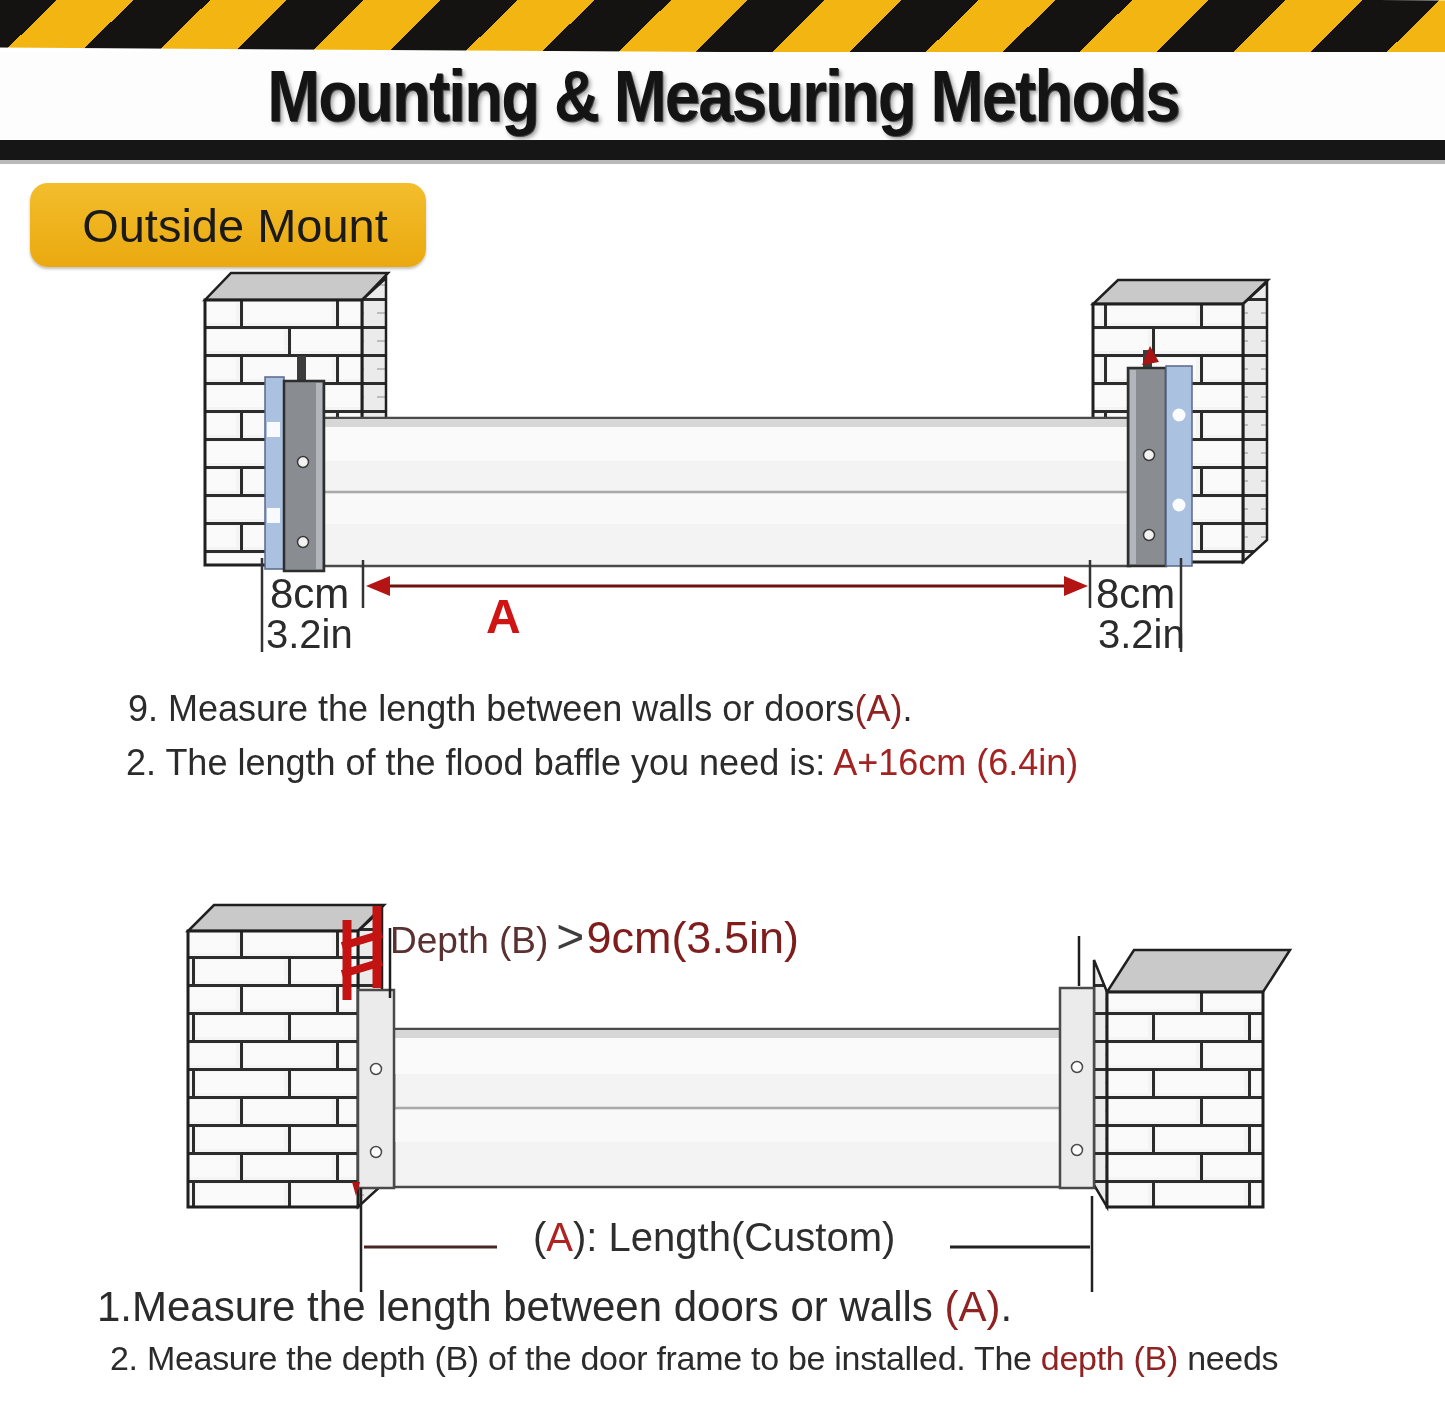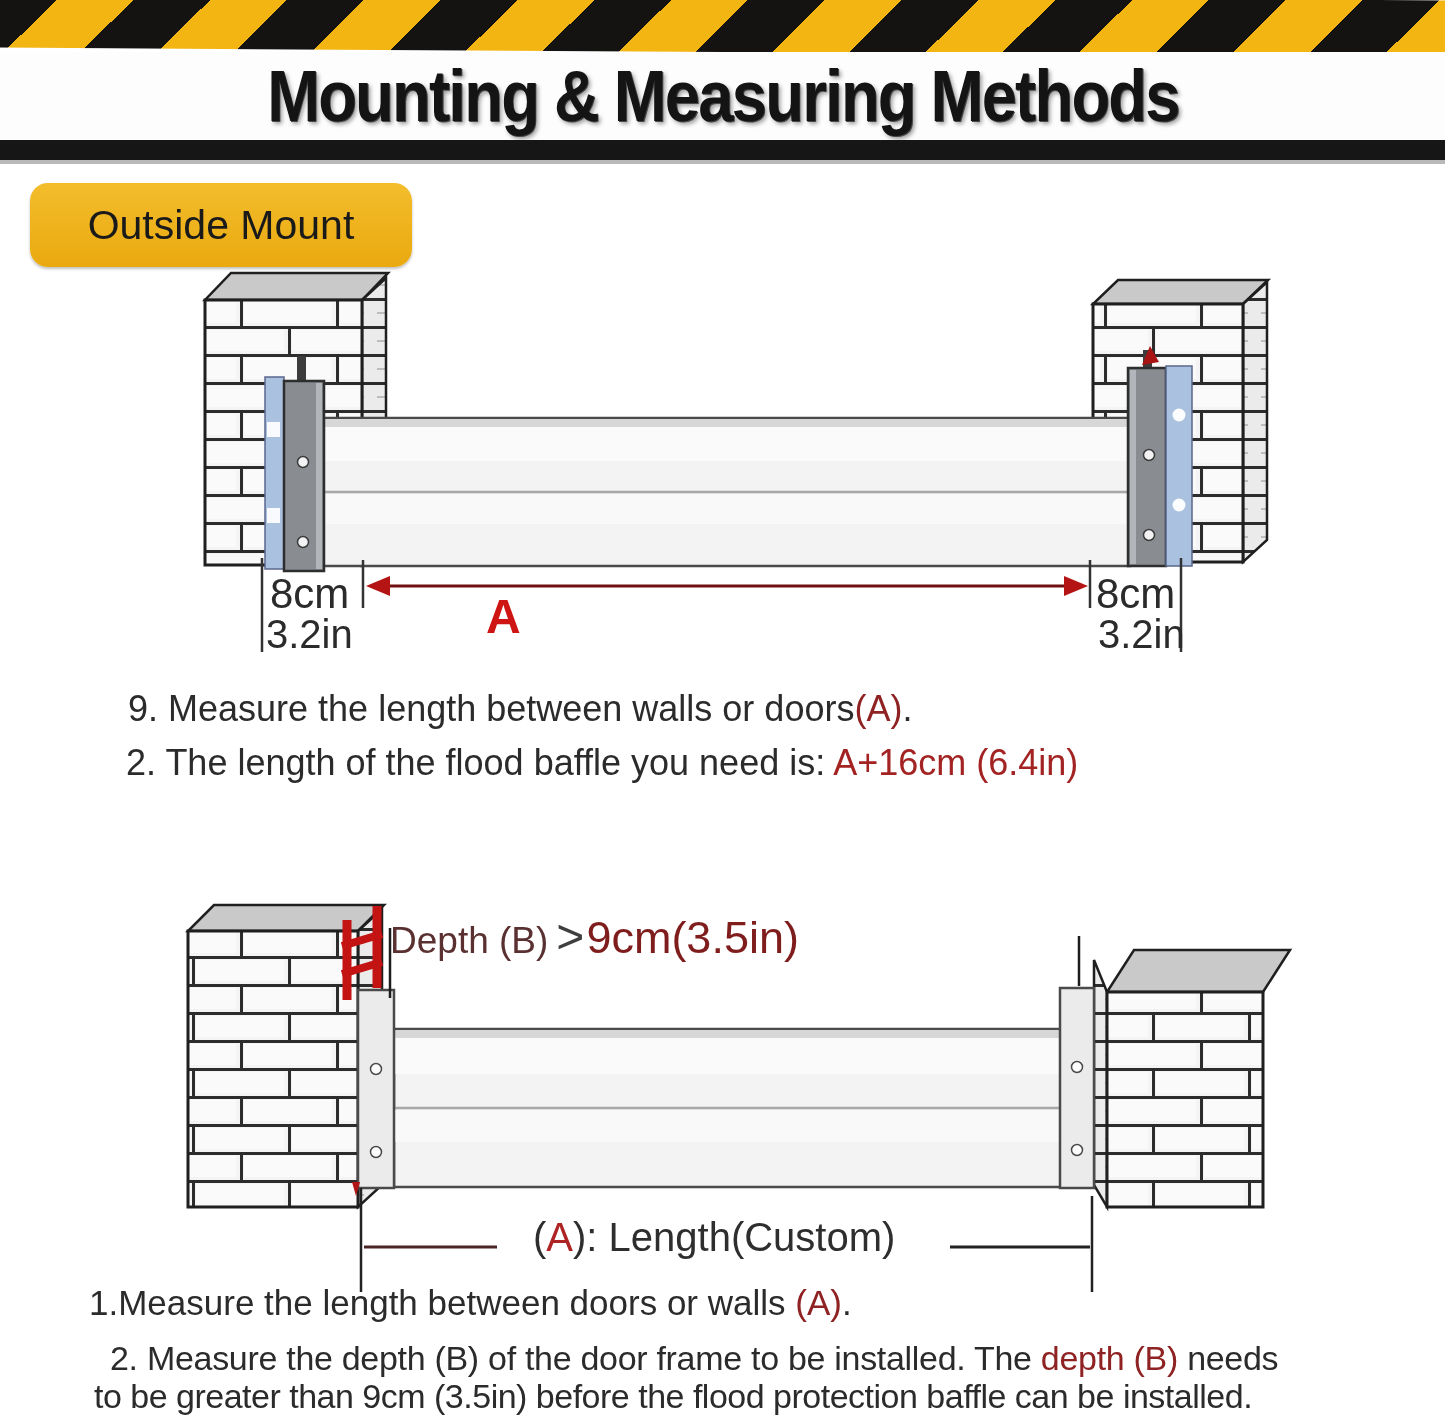--- a/index.html
+++ b/index.html
@@ -21,21 +21,21 @@
     text-shadow:1px 1px 0 #4a4a4a,3px 3px 5px rgba(0,0,0,.38),-1px -1px 1px rgba(255,255,255,.85);
   }
   .black-bar{position:absolute;left:0;top:140px;width:1445px;height:20px;background:#161616;
     border-bottom:4px solid #b9b9b9;}
   
   .badge{
     position:absolute;background:linear-gradient(#f3bd2c,#eaa90f);
     border-radius:18px;display:flex;align-items:center;justify-content:center;
     color:#1a1a1a;box-shadow:0 2px 3px rgba(0,0,0,.25);
   }
-  .badge-outside{left:30px;top:183px;width:382px;height:84px;font-size:41px;}
+  .badge-outside{left:30px;top:183px;width:382px;height:84px;font-size:47px;padding-left:14px;}
   .badge-inside{left:25px;top:810px;width:392px;height:86px;font-size:47px;}
   
   .diagram{position:absolute;left:0;width:1445px;height:400px;z-index:1;}
   #diagram1{top:270px;}
   #diagram2{top:900px;}
   
   .lbl{position:absolute;z-index:2;color:#2b2b2b;white-space:nowrap;line-height:1.05;}
   .dim{font-size:42px;}
   .dim-in{font-size:40px;}
   .span-label{left:486px;top:592px;display:flex;align-items:baseline;}
@@ -45,21 +45,21 @@
   .depth-label .dname{font-size:37px;color:#5a3030;}
   .depth-label .dgt{font-size:48px;color:#3e3e3e;margin:0 2px 0 8px;}
   .depth-label .dval{font-size:45px;color:#7f1d1d;}
   .length-label{left:533px;top:1216px;font-size:40px;color:#2e2e2e;}
   .length-label .red-a{color:#ae2323;}
   .step{font-size:36px;color:#2b2b2b;}
   .step .em{color:#8f2222;}
   .step .em2{color:#a32323;}
   .step-o1{left:128px;top:690px;}
   .step-o2{left:126px;top:744px;}
-  .step-i1{left:89px;top:1285px;font-size:35px;}
+  .step-i1{left:97px;top:1285px;font-size:42px;}
   .step-i2{left:110px;top:1341px;font-size:34px;letter-spacing:-.3px;}
   .step-i3{left:94px;top:1379px;font-size:34px;letter-spacing:-.5px;}
 </style>
 </head>
 <body>
 
 <div class="stage">
 
   <div class="hazard"></div>
 
@@ -233,15 +233,14 @@
   <div class="lbl length-label">
     <span>(</span><span class="red-a">A</span><span>): Length(Custom)</span>
   </div>
 
   <div class="lbl step step-i1">
     <span>1.Measure the length between doors or walls </span><span class="em">(A)</span><span>.</span>
   </div>
   <div class="lbl step step-i2">
     <span>2. Measure the depth (B) of the door frame to be installed. The </span><span class="em">depth (B)</span><span> needs</span>
   </div>
-  <div class="lbl step step-i3">to be greater than 9cm (3.5in) before the flood protection baffle can be installed.</div>
 
 </div>
 
 </body></html>

